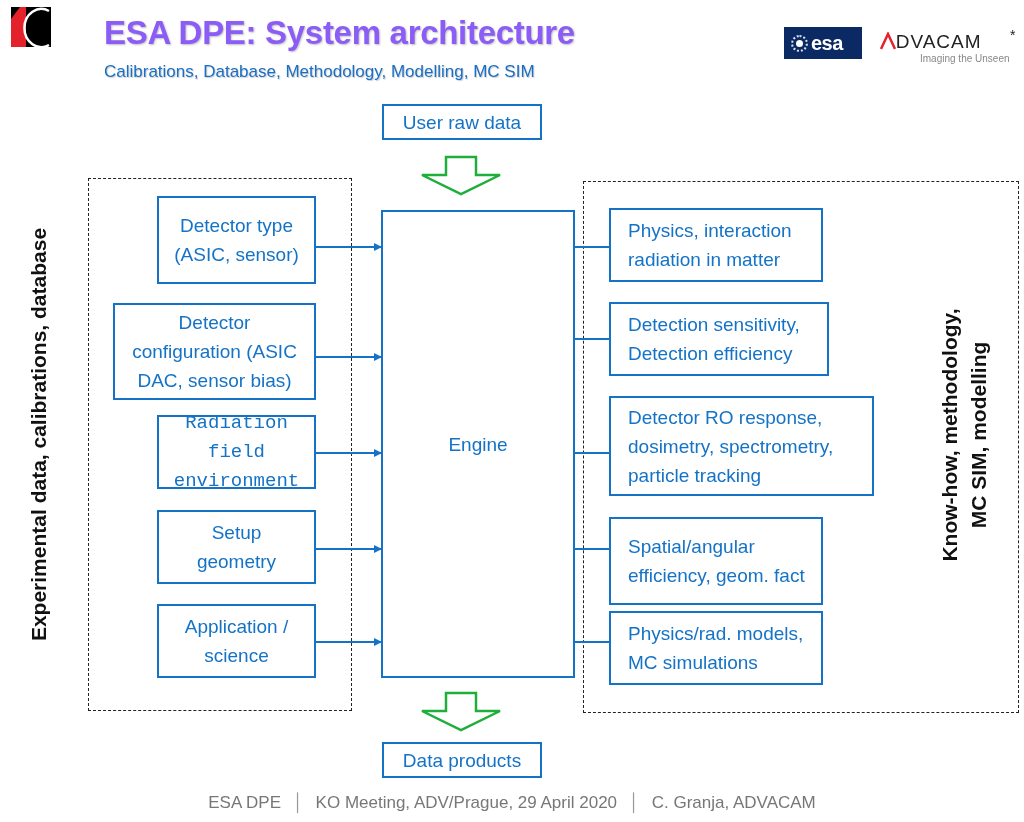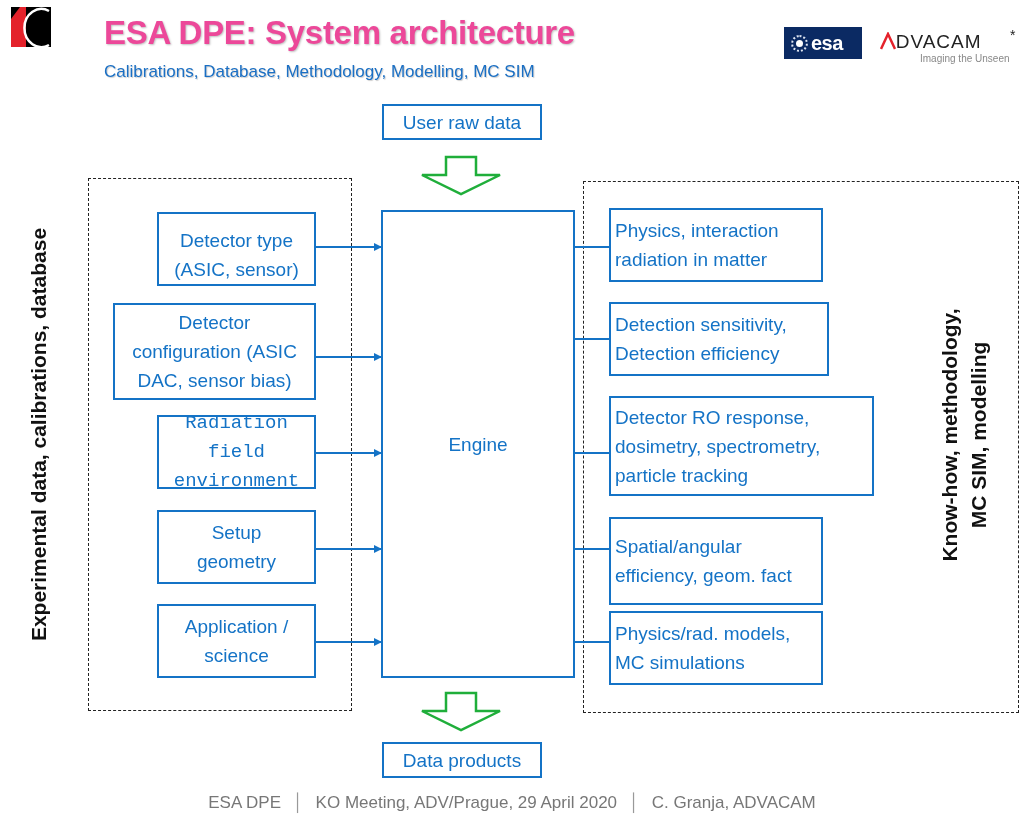--- a/index.html
+++ b/index.html
@@ -1,26 +1,26 @@
 <!DOCTYPE html>
 <html><head>
 <meta charset="utf-8">
 <style>
   html, body { margin:0; padding:0; }
   body { width:1024px; height:822px; background:#ffffff; position:relative; overflow:hidden;
          font-family:"Liberation Sans", "DejaVu Sans", sans-serif; }
   .abs { position:absolute; }
-  .title { left:104px; top:14px; font-size:33px; font-weight:bold; color:#ec4899;
+  .title { left:104px; top:14px; font-size:33px; font-weight:bold; color:#8b5cf6;
            text-shadow:1px 1px 2px rgba(0,0,0,0.25); white-space:nowrap; letter-spacing:-0.3px; }
   .subtitle { left:104px; top:62px; font-size:17px; font-weight:normal; color:#1a6fc4;
               text-shadow:1px 1px 1px rgba(0,0,0,0.2); white-space:nowrap; }
   .box { position:absolute; border:2.5px solid #1473c6; color:#1473c6; background:#fff;
          font-size:19px; line-height:29px; display:flex; align-items:center; justify-content:center;
          text-align:center; box-sizing:border-box; white-space:pre-line; }
-  .box.left-aligned { justify-content:flex-start; text-align:left; padding-left:4px; }
+  .box.left-aligned { justify-content:flex-start; text-align:left; padding-left:17px; }
   .dash { position:absolute; border:1.5px dashed #222; box-sizing:border-box; }
   .vlabel { position:absolute; font-size:21px; font-weight:bold; color:#111; white-space:nowrap;
             transform-origin:center center; text-align:center; line-height:29px; }
   .footer { left:0; width:1024px; top:793px; text-align:center; font-size:17px; color:#777; white-space:nowrap; }
   .footer .sep { color:#999; margin:0 12px; }
   svg { position:absolute; left:0; top:0; }
 </style>
 </head>
 <body>
 
@@ -87,21 +87,21 @@
 <div class="box" style="left:382px;top:104px;width:160px;height:36px;">
   <span>User raw data</span>
 </div>
 <div class="box" style="left:381px;top:210px;width:194px;height:468px;">
   <span>Engine</span>
 </div>
 <div class="box" style="left:382px;top:742px;width:160px;height:36px;">
   <span>Data products</span>
 </div>
 
-<div class="box" style="left:157px;top:212px;width:159px;height:74px;align-items:flex-end;">
+<div class="box" style="left:157px;top:196px;width:159px;height:88px;">
   <span>Detector type
 (ASIC, sensor)</span>
 </div>
 <div class="box" style="left:113px;top:303px;width:203px;height:97px;">
   <span>Detector
 configuration (ASIC
 DAC, sensor bias)</span>
 </div>
 <div class="box" style="left:157px;top:415px;width:159px;height:74px;font-family:Liberation Mono, monospace;">
   <span>Radiation field

